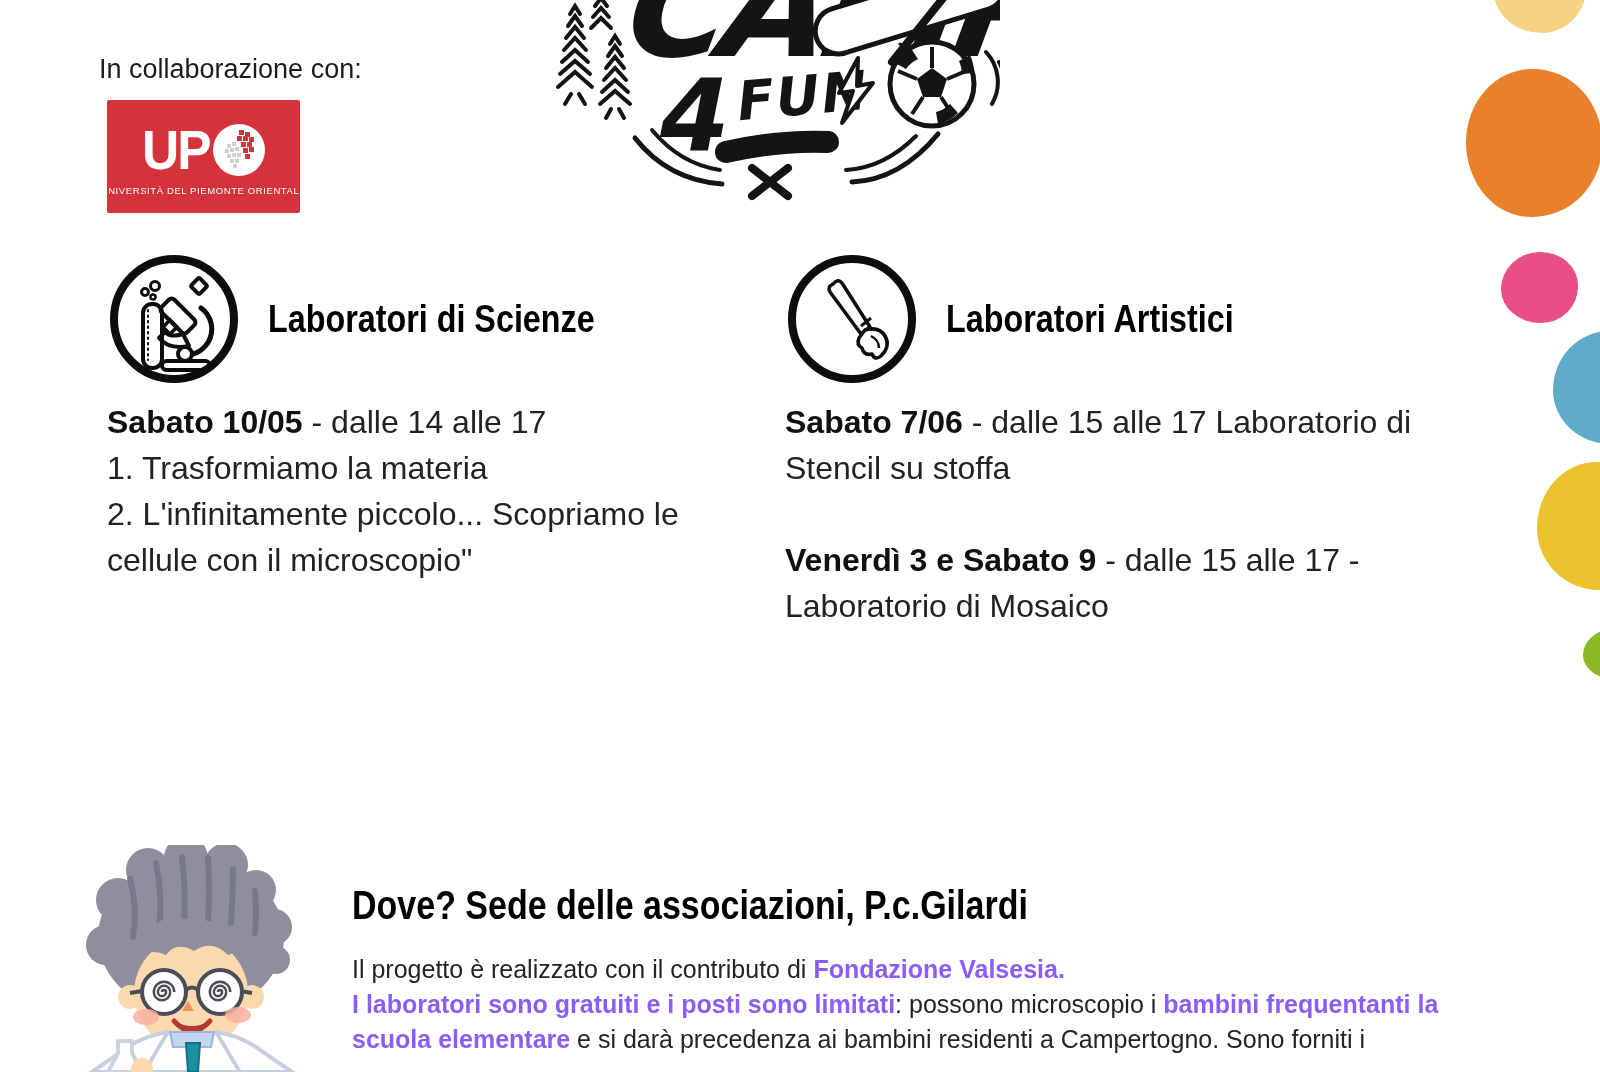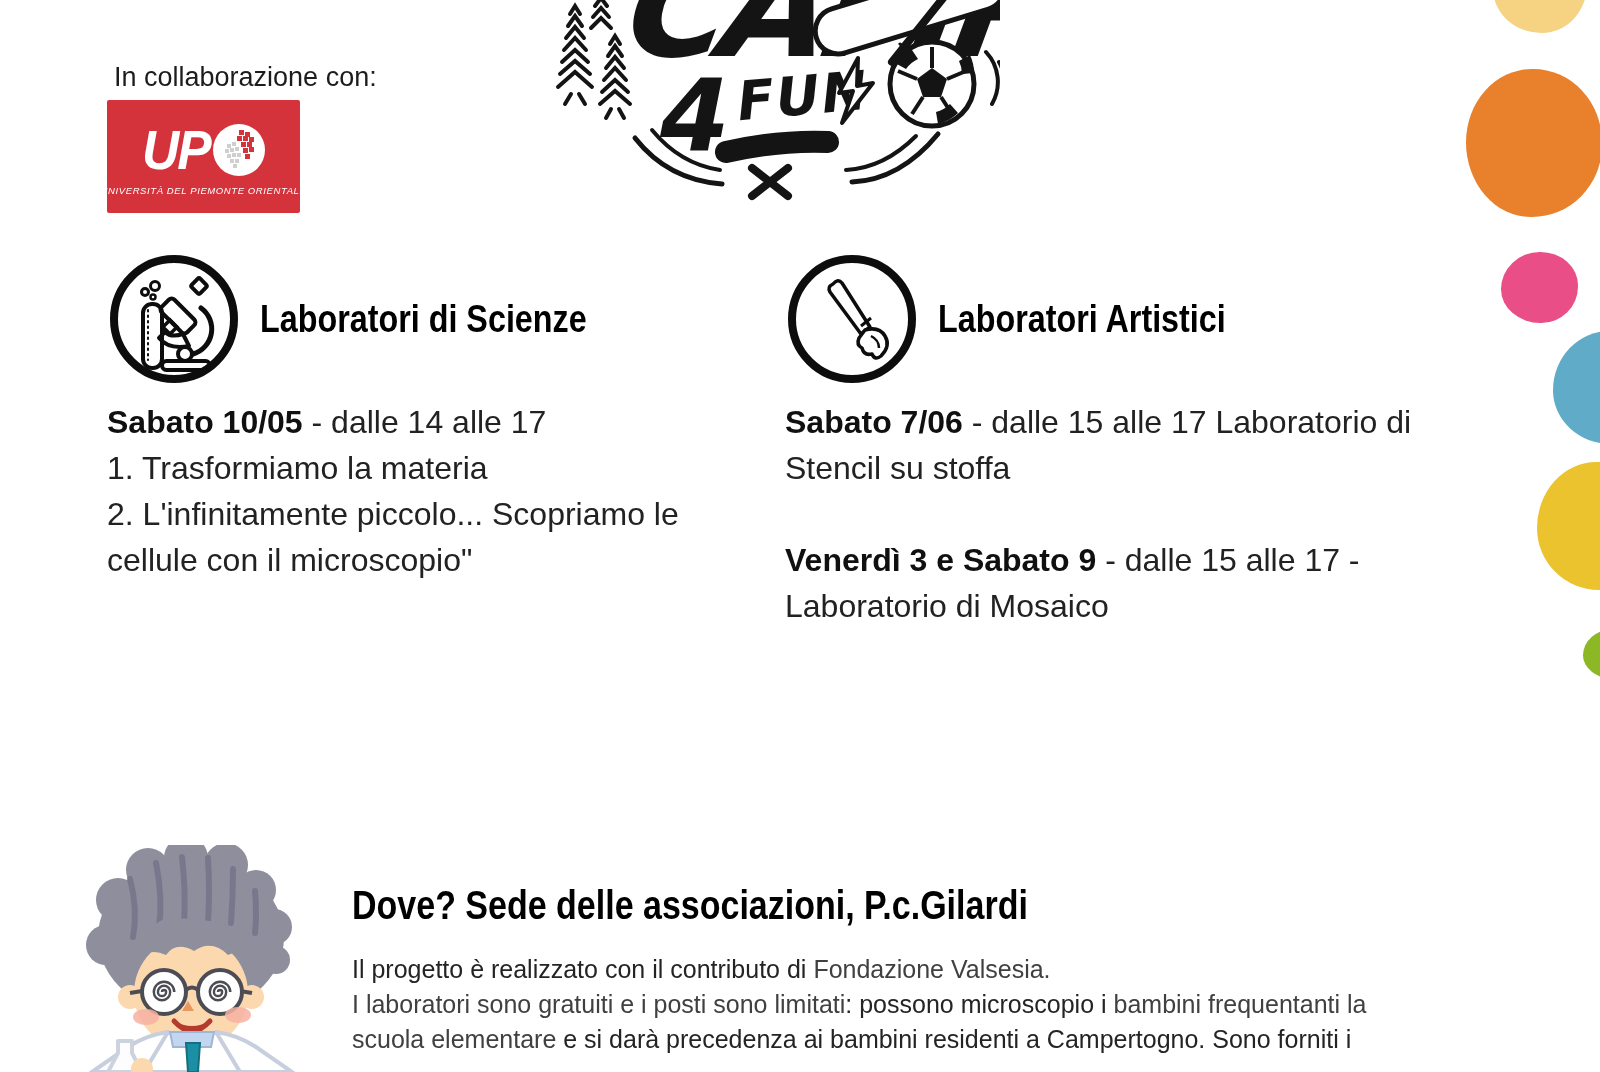--- a/index.html
+++ b/index.html
@@ -3,23 +3,23 @@
 <meta charset="utf-8">
 <style>
   html,body{margin:0;padding:0;}
   body{
     width:1600px;height:1072px;position:relative;overflow:hidden;
     background:#ffffff;font-family:"Liberation Sans",sans-serif;color:#202020;
   }
   .abs{position:absolute;}
 
   
-  .collab-label{left:114px;top:54px;font-size:27px;color:#1c1c1c;margin-top:8px;}
+  .collab-label{left:99px;top:54px;font-size:27px;color:#1c1c1c;}
   .upo-logo{left:107px;top:100px;width:193px;height:113px;border-radius:2px;
-    display:flex;flex-direction:column;align-items:center;justify-content:center;font-style:italic;}
+    display:flex;flex-direction:column;align-items:center;justify-content:center;}
   .upo-row{display:flex;align-items:center;line-height:1;margin-top:4px;}
   .upo-acronym{color:#fff;font-weight:800;font-size:56px;letter-spacing:-2px;
     display:inline-block;transform:scaleX(.92);transform-origin:0 50%;}
   .upo-o{width:52px;height:52px;background:#fff;border-radius:50%;margin-left:-2px;
     display:flex;align-items:center;justify-content:center;}
   .upo-subtitle{color:#fff;font-size:9.5px;letter-spacing:.6px;margin-top:7px;white-space:nowrap;}
 
   
   .camp-logo{left:540px;top:0;width:460px;height:218px;}
   .camp-logo svg{overflow:hidden;}
@@ -33,31 +33,31 @@
   .blob-blue  {left:1553px;top:331px;width:112px;height:113px;}
   .blob-yellow{left:1537px;top:462px;width:125px;height:128px;border-radius:48% 52% 50% 50%/52% 48% 51% 49%;}
   .blob-green {left:1583px;top:629px;width:60px;height:50px;}
 
   
   .col{position:absolute;top:252px;}
   .col-science{left:107px;width:680px;}
   .col-art{left:785px;width:730px;}
   .lab-header{display:flex;align-items:center;margin-bottom:12px;}
   .lab-icon{width:135px;height:135px;flex:0 0 auto;}
-  .lab-title{margin-left:18px;font-size:38px;font-weight:bold;color:#000;white-space:nowrap;}
+  .lab-title{margin-left:26px;font-size:38px;font-weight:bold;color:#000;white-space:nowrap;}
   .condensed{display:inline-block;transform:scaleX(.85);transform-origin:0 50%;}
   .event{margin:0 0 46px 0;font-size:32px;line-height:46px;white-space:pre-line;color:#222;}
   .event strong{font-weight:700;color:#101010;}
 
   
   .footer-figure{left:78px;top:845px;width:265px;height:227px;}
   .footer-text{left:352px;top:882px;width:1250px;}
   .footer-title{margin:0;font-size:40px;line-height:46px;font-weight:bold;color:#000;white-space:nowrap;}
   .footer-para{margin:24px 0 0 0;font-size:25px;line-height:35px;white-space:pre-line;color:#242424;}
-  .footer-para b{font-weight:400;color:#404040;}
+  .footer-para b{font-weight:700;color:#8b5cf6;}
 </style>
 </head>
 <body>
 
 <div class="abs collab-label">In collaborazione con:</div>
 
 <div class="abs upo-logo" style="background: rgb(213, 51, 60);">
   <div class="upo-row">
     <span class="upo-acronym">UP</span>
     <span class="upo-o">

